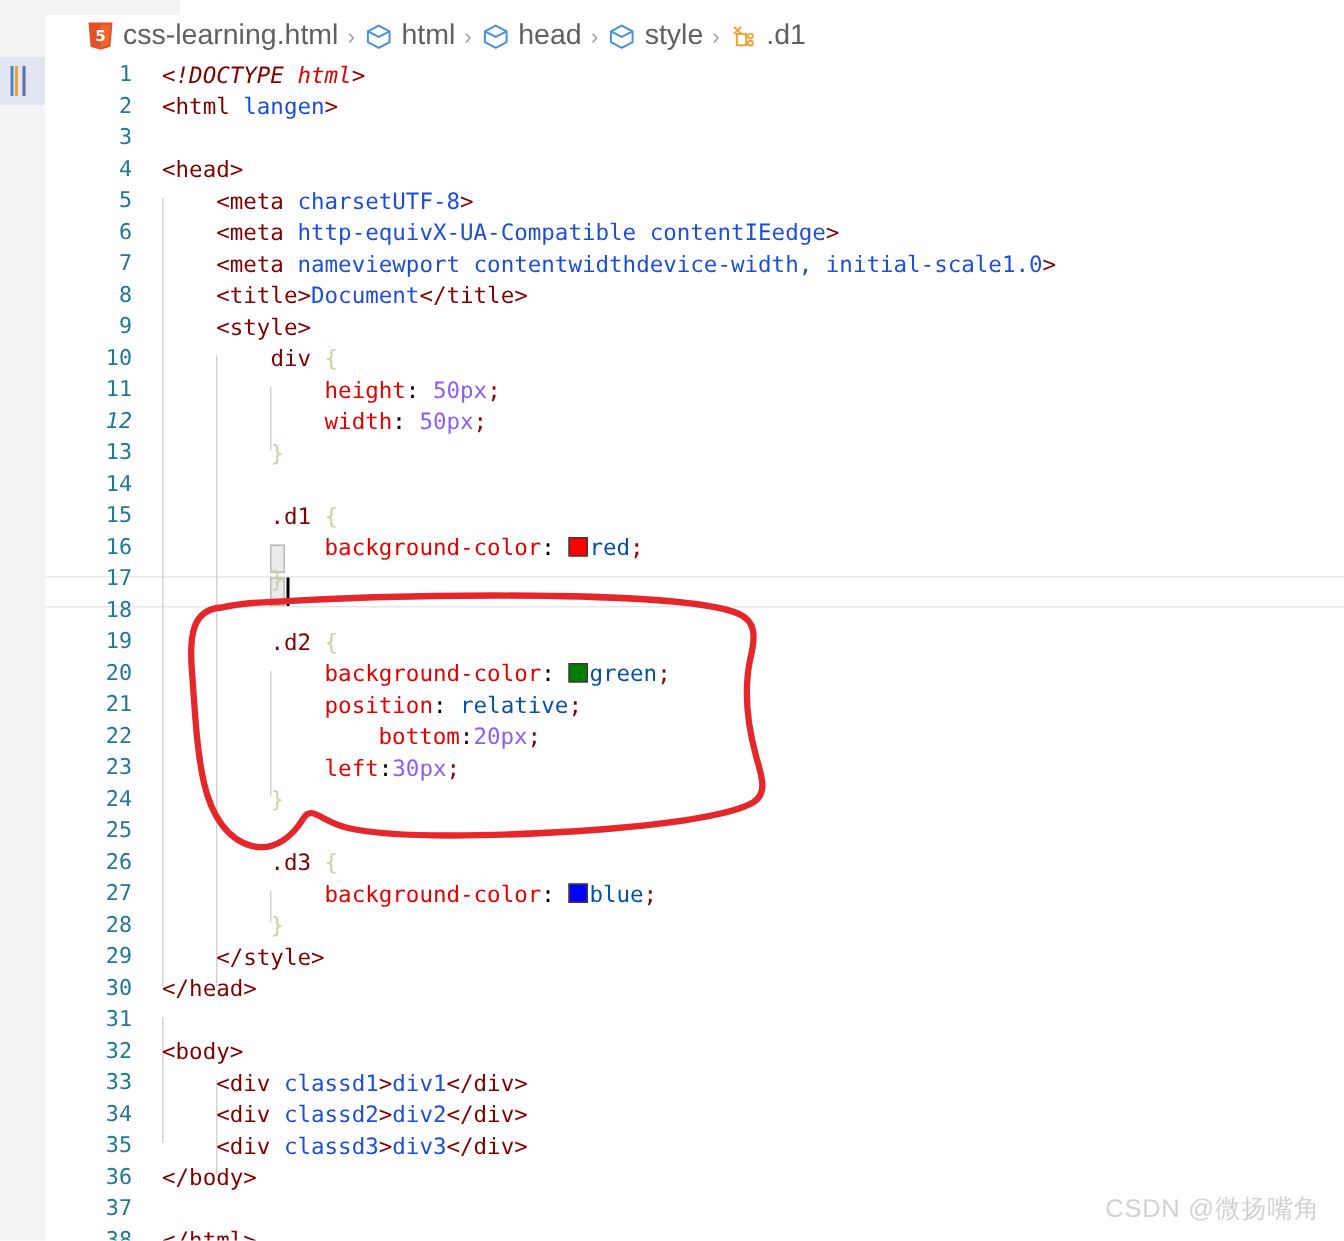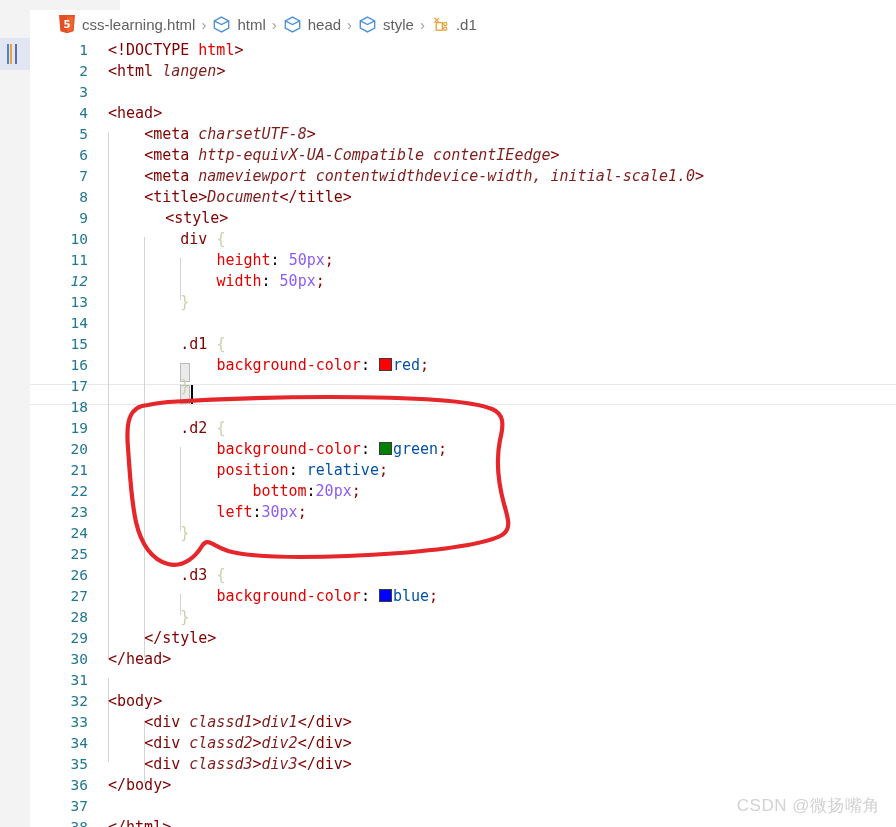--- a/index.html
+++ b/index.html
@@ -35,21 +35,21 @@
   .breadcrumb{
     position:absolute;left:30px;top:10px;right:0;height:28px;
     display:flex;align-items:center;
     font-family:"Liberation Sans",sans-serif;
     font-size:17px;color:#616161;
     background:#ffffff;
     padding-left:28px;
     white-space:nowrap;
   }
   .crumb{display:flex;align-items:center;gap:6px;cursor:default;}
-  .crumb-label{color:#616161;font-size:15px;}
+  .crumb-label{color:#616161;font-size:19px;}
   .sep{color:#a0a0a0;font-size:15px;margin:0 6px;}
   .ico{display:inline-flex;align-items:center;justify-content:center;}
 
   
   .editor{
     position:absolute;left:30px;top:38px;right:0;bottom:0;
     background:#ffffff;
     overflow:hidden;
   }
   .gutter{
@@ -66,21 +66,21 @@
   .cl{
     position:absolute;left:0;height:21px;line-height:21px;
     font-family:"DejaVu Sans Mono","Liberation Mono",monospace;
     font-size:15px;white-space:pre;
     color:#000000;
   }
   
   .t-tag{color:#800000;}
   .t-ang{color:#800000;}
   .t-attr{color:#e50000;}
-  .t-txt{color:#7f1d1d;font-style:italic;}
+  .t-txt{color:#1d4ed8;}
   .t-sel{color:#800000;}
   .t-brace{color:#cfcfa8;}
   .t-prop{color:#e50000;}
   .t-val-num{color:#8b5cf6;}
   .t-val-kw{color:#0451a5;}
   .t-punc{color:#8b0000;}
   .t-plain{color:#000000;}
 
   
   .guide{
@@ -247,29 +247,29 @@
     <div class="guide" style="left:72px; top:409px; height:84px;"></div>
     <div class="guide" style="left:72px; top:556px; height:21px;"></div>
     <div class="guide" style="left:36px; top:682px; height:63px;"></div>
 
     <div class="bracketbox" style="left:72px;top:325px;width:10px;height:19px;"></div>
     <div class="bracketbox" style="left:72px;top:347px;width:10px;height:19px;"></div>
 
     <div class="cursor" style="left:83px;top:347px;"></div>
 
     <div id="codelines">
-        <div class="cl" style="top: 2px;"><span class="t-ang">&lt;!DOCTYPE</span> <span class="t-attr">html</span><span class="t-ang">&gt;</span></div>
+        <div class="cl" style="top: 2px; font-style: italic;"><span class="t-ang">&lt;!DOCTYPE</span> <span class="t-attr">html</span><span class="t-ang">&gt;</span></div>
         <div class="cl" style="top: 23px;"><span class="t-ang">&lt;</span><span class="t-tag">html</span><span class="t-txt"> lang</span><span class="t-txt">en</span><span class="t-ang">&gt;</span></div>
         <div class="cl" style="top: 44px;"></div>
         <div class="cl" style="top: 65px;"><span class="t-ang">&lt;</span><span class="t-tag">head</span><span class="t-ang">&gt;</span></div>
         <div class="cl" style="top: 86px;">    <span class="t-ang">&lt;</span><span class="t-tag">meta</span><span class="t-txt"> charset</span><span class="t-txt">UTF-8</span><span class="t-ang">&gt;</span></div>
         <div class="cl" style="top: 107px;">    <span class="t-ang">&lt;</span><span class="t-tag">meta</span><span class="t-txt"> http-equiv</span><span class="t-txt">X-UA-Compatible</span><span class="t-txt"> content</span><span class="t-txt">IE</span><span class="t-txt">edge</span><span class="t-ang">&gt;</span></div>
         <div class="cl" style="top: 128px;">    <span class="t-ang">&lt;</span><span class="t-tag">meta</span><span class="t-txt"> name</span><span class="t-txt">viewport</span><span class="t-txt"> content</span><span class="t-txt">width</span><span class="t-txt">device-width, initial-scale</span><span class="t-txt">1.0</span><span class="t-ang">&gt;</span></div>
         <div class="cl" style="top: 149px;">    <span class="t-ang">&lt;</span><span class="t-tag">title</span><span class="t-ang">&gt;</span><span class="t-txt">Document</span><span class="t-ang">&lt;/</span><span class="t-tag">title</span><span class="t-ang">&gt;</span></div>
-        <div class="cl" style="top: 170px; padding-left: 21px;">    <span class="t-ang">&lt;</span><span class="t-tag">style</span><span class="t-ang">&gt;</span></div>
+        <div class="cl" style="top: 170px;">    <span class="t-ang">&lt;</span><span class="t-tag">style</span><span class="t-ang">&gt;</span></div>
         <div class="cl" style="top: 191px;">        <span class="t-sel">div</span> <span class="t-brace">{</span></div>
         <div class="cl" style="top: 212px;">            <span class="t-prop">height</span><span class="t-plain">: </span><span class="t-val-num">50px</span><span class="t-punc">;</span></div>
         <div class="cl" style="top: 233px;">            <span class="t-prop">width</span><span class="t-plain">: </span><span class="t-val-num">50px</span><span class="t-punc">;</span></div>
         <div class="cl" style="top: 254px;">        <span class="t-brace">}</span></div>
         <div class="cl" style="top: 275px;"></div>
         <div class="cl" style="top: 296px;">        <span class="t-sel">.d1</span> <span class="t-brace">{</span></div>
         <div class="cl" style="top: 317px;">            <span class="t-prop">background-color</span><span class="t-plain">: </span><span class="swatch" style="background:#ff0000"></span><span class="t-val-kw">red</span><span class="t-punc">;</span></div>
         <div class="cl" style="top: 338px;">        <span class="t-brace">}</span></div>
         <div class="cl" style="top: 359px;"></div>
         <div class="cl" style="top: 380px;">        <span class="t-sel">.d2</span> <span class="t-brace">{</span></div>

